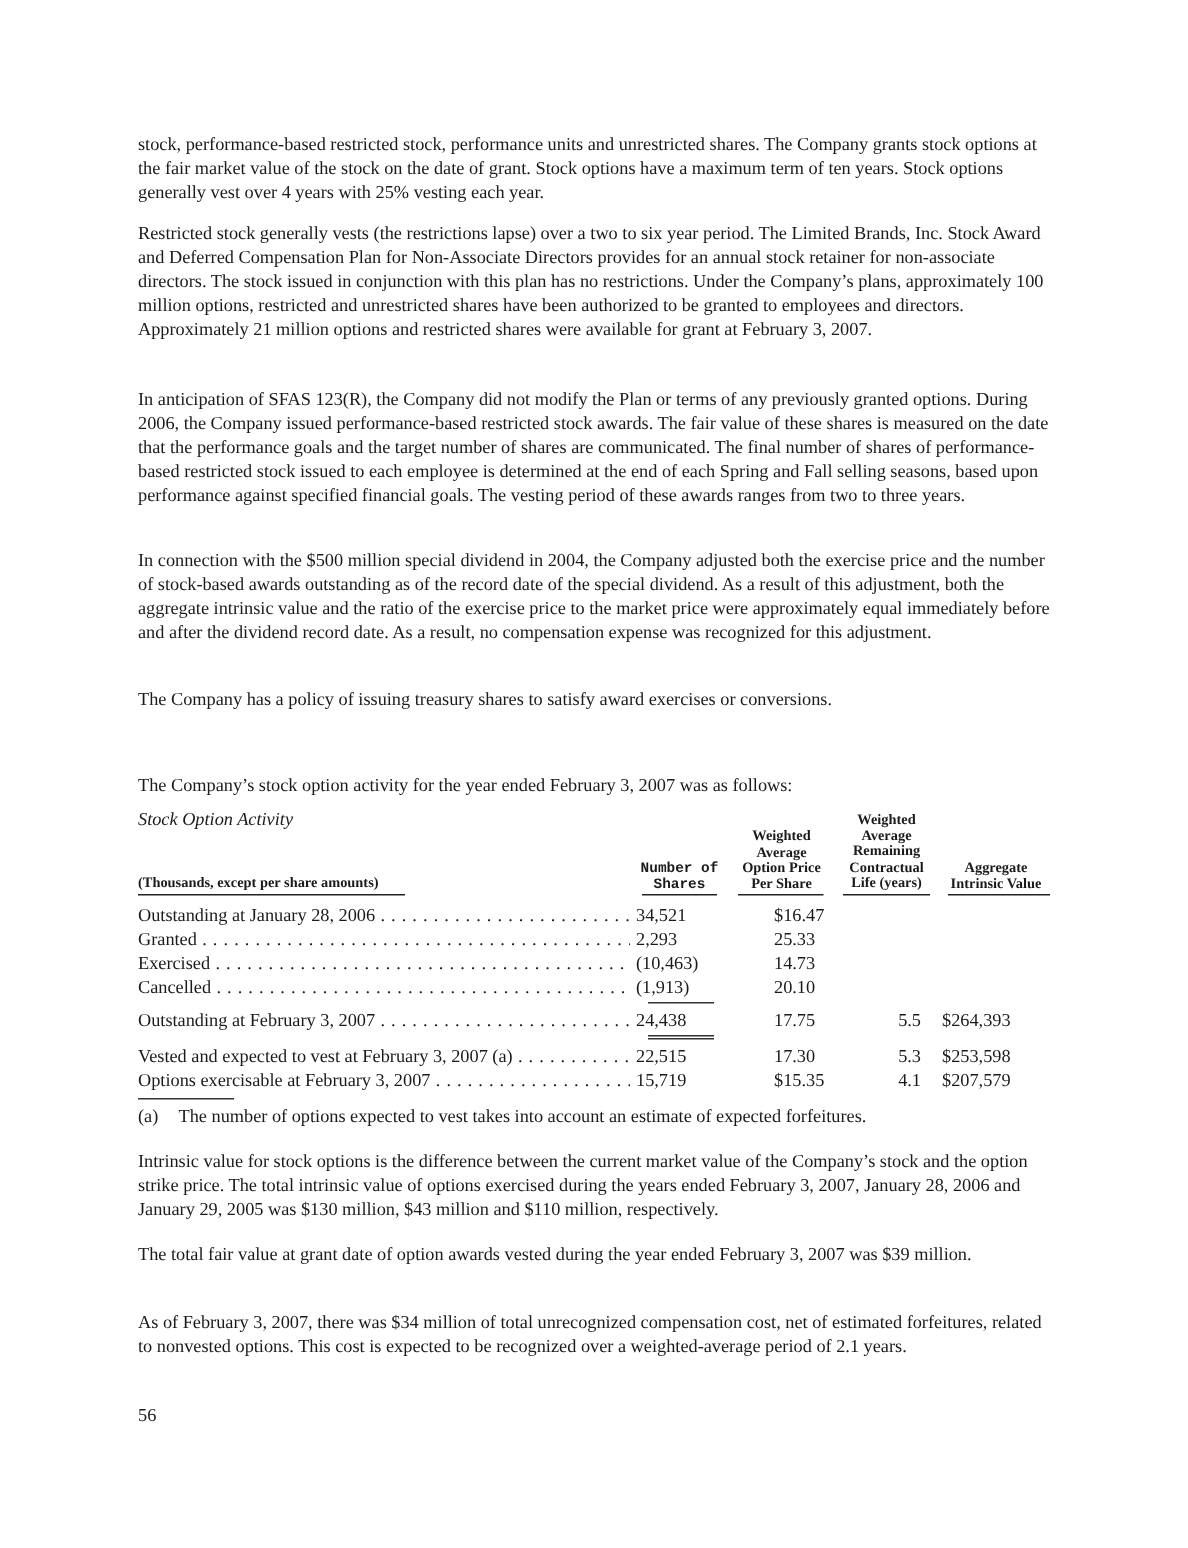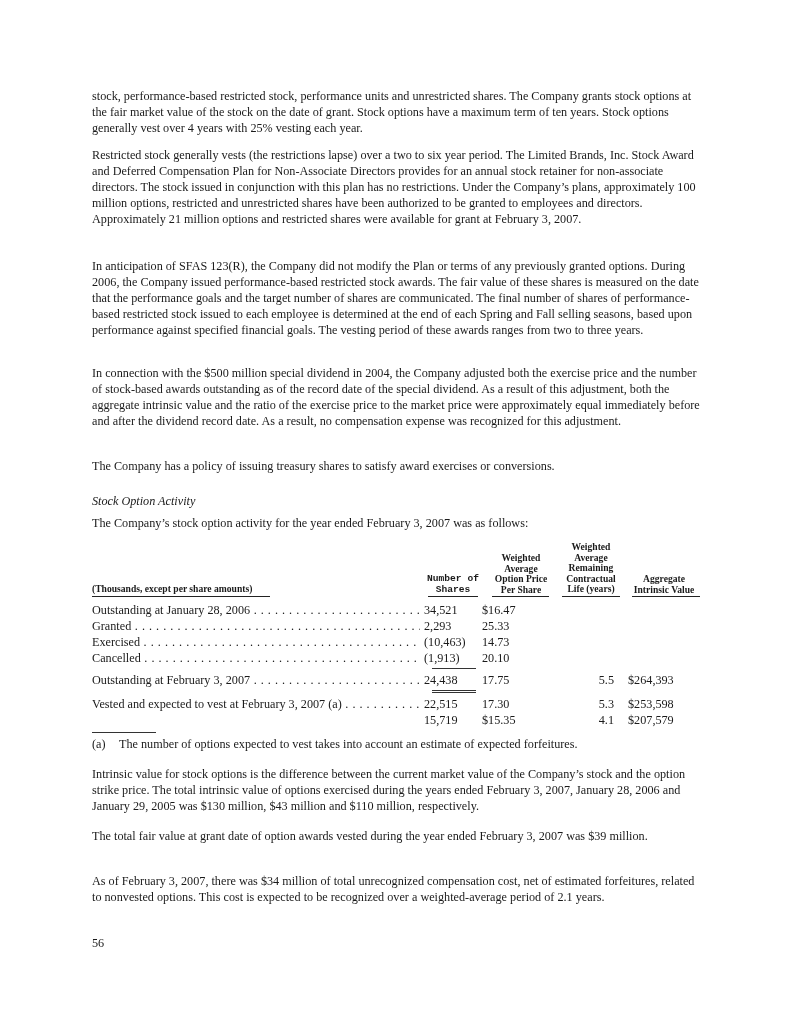--- a/index.html
+++ b/index.html
@@ -1,32 +1,32 @@
 <!DOCTYPE html>
 <html><head>
 <meta charset="utf-8">
 <style>
   html, body { margin: 0; padding: 0; background: #ffffff; }
   body { width: 792px; height: 1032px; position: relative; overflow: hidden;
          font-family: "Liberation Serif", "DejaVu Serif", serif; color: #1a1a1a; }
   .page { position: absolute; left: 92px; top: 88px; width: 612px; }
   p { margin: 0; font-size: 12.2px; line-height: 16px; }
   .para { position: absolute; left: 0; width: 612px; }
-  .italic { font-style: italic; }
+  .italic { font-style: italic; margin-top: 45px; }
 
   .tbl { position: absolute; left: 0; width: 612px; font-size: 12.2px; }
   .hdr { position: absolute; font-weight: bold; font-size: 9.6px; line-height: 10.5px; text-align: center; }
   .hdr span { display: block; }
   .hdr-line { position: absolute; height: 0; border-bottom: 1px solid #222; }
   .row { position: absolute; left: 0; width: 612px; height: 16px; line-height: 16px; white-space: nowrap; }
   .lbl { position: absolute; left: 0; width: 328px; overflow: hidden; white-space: nowrap; }
   .lbl::after { content: " . . . . . . . . . . . . . . . . . . . . . . . . . . . . . . . . . . . . . . . . . . . . . . . . . . . . . . . . . . . ."; letter-spacing: 0.5px; }
   .num { position: absolute; text-align: left; }
   .c1 { left: 332px; width: 54px; }
-  .c2 { left: 390px; width: 50px; }
+  .c2 { left: 424px; width: 50px; }
   .c3 { left: 472px; width: 50px; text-align: right; }
   .c4 { left: 536px; width: 64px; }
   .rule { position: absolute; border-top: 1px solid #333; height: 0; }
   .dbl { position: absolute; border-top: 3px double #333; height: 0; }
   .footrule { position: absolute; left: 0; width: 64px; border-top: 1px solid #333; }
   .pagenum { position: absolute; left: 0; width: 612px; text-align: left; font-size: 12.2px; }
 </style>
 </head>
 <body>
 
@@ -107,20 +107,21 @@
     </div>
     <div class="dbl" style="left:340px; width:44px; top:152px;"></div>
     <div class="row" style="top:158px;">
       <span class="lbl">Vested and expected to vest at February 3, 2007 (a)</span>
       <span class="num c1">22,515</span>
       <span class="num c2">17.30</span>
       <span class="num c3">5.3</span>
       <span class="num c4">$253,598</span>
     </div>
     <div class="row" style="top:174px;">
+      <span class="lbl">Options exercisable at February 3, 2007</span>
       <span class="num c1">15,719</span>
       <span class="num c2">$15.35</span>
       <span class="num c3">4.1</span>
       <span class="num c4">$207,579</span>
     </div>
 
     <div class="footrule" style="top:194px;"></div>
     <div class="row" style="top:198px;">
       <span style="position:absolute; left:0;">(a)</span>
       <span style="position:absolute; left:27px;">The number of options expected to vest takes into account an estimate of expected forfeitures.</span>

